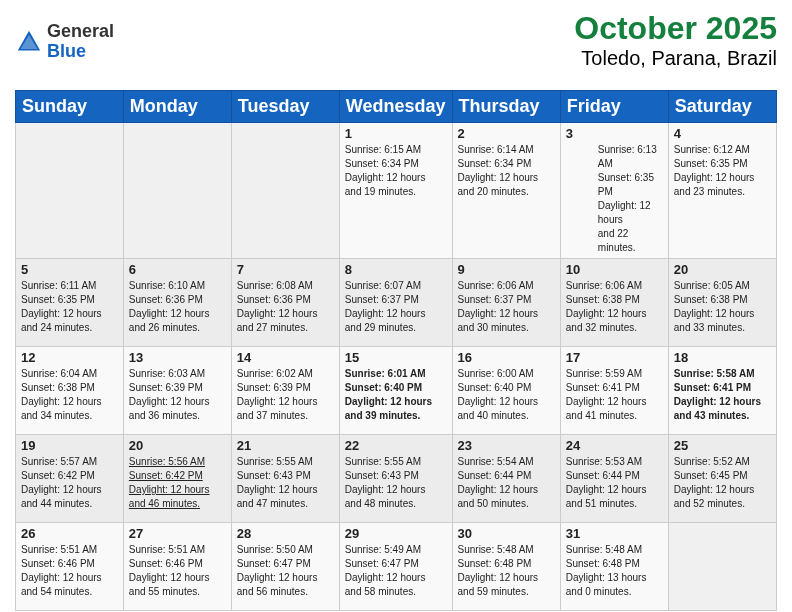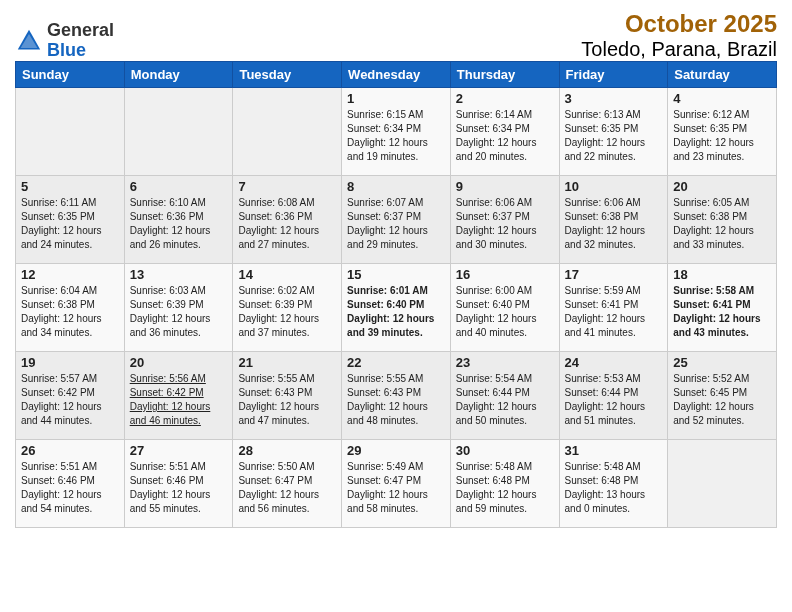--- a/index.html
+++ b/index.html
@@ -10,23 +10,23 @@
       height: 612px;
       overflow: hidden;
     }
     .page {
       width: 792px;
       height: 612px;
       padding: 10px 15px;
     }
     .header {
       display: flex;
-      align-items: flex-end;
+      align-items: center;
       justify-content: space-between;
-      margin-bottom: 0;
+      margin-bottom: 20px;
     }
     .logo {
       display: flex;
       align-items: center;
       margin-top: 4px;
     }
     .logo-text {
       display: flex;
       flex-direction: column;
       font-size: 18px;
@@ -37,38 +37,38 @@
     .logo-blue { color: #1565c0; }
     .logo-icon {
       width: 28px;
       height: 28px;
       margin-right: 4px;
     }
     .title-block {
       text-align: right;
     }
     .title-block h1 {
-      font-size: 24px;
+      font-size: 32px;
       font-weight: bold;
-      color: #a16207;
+      color: #15803d;
     }
     .title-block h2 {
       font-size: 20px;
       font-weight: normal;
       color: #000000;
     }
     .calendar {
       width: 100%;
       border-collapse: collapse;
       border: 1px solid #bbb;
     }
     .calendar thead tr th {
       background: #1565c0;
       color: #fff;
-      font-size: 13px;
+      font-size: 18px;
       font-weight: bold;
       padding: 5px 6px;
       text-align: left;
       border: 1px solid #1250a0;
     }
     .calendar tbody tr td {
       vertical-align: top;
       border: 1px solid #ccc;
       padding: 3px 5px;
       width: calc(100% / 7);
@@ -145,21 +145,21 @@
           </td>
           <td>
             <span class="day-number">2</span>
             <div class="day-info" style="white-space: pre-line;">Sunrise: 6:14 AM
 Sunset: 6:34 PM
 Daylight: 12 hours
 and 20 minutes.</div>
           </td>
           <td>
             <span class="day-number">3</span>
-            <div class="day-info" style="white-space: pre-line;">Sunrise: 6:13 AM
+            <div class="day-info" style="white-space: pre-line; margin-left: 32px;">Sunrise: 6:13 AM
 Sunset: 6:35 PM
 Daylight: 12 hours
 and 22 minutes.</div>
           </td>
           <td>
             <span class="day-number">4</span>
             <div class="day-info" style="white-space: pre-line;">Sunrise: 6:12 AM
 Sunset: 6:35 PM
 Daylight: 12 hours
 and 23 minutes.</div>

